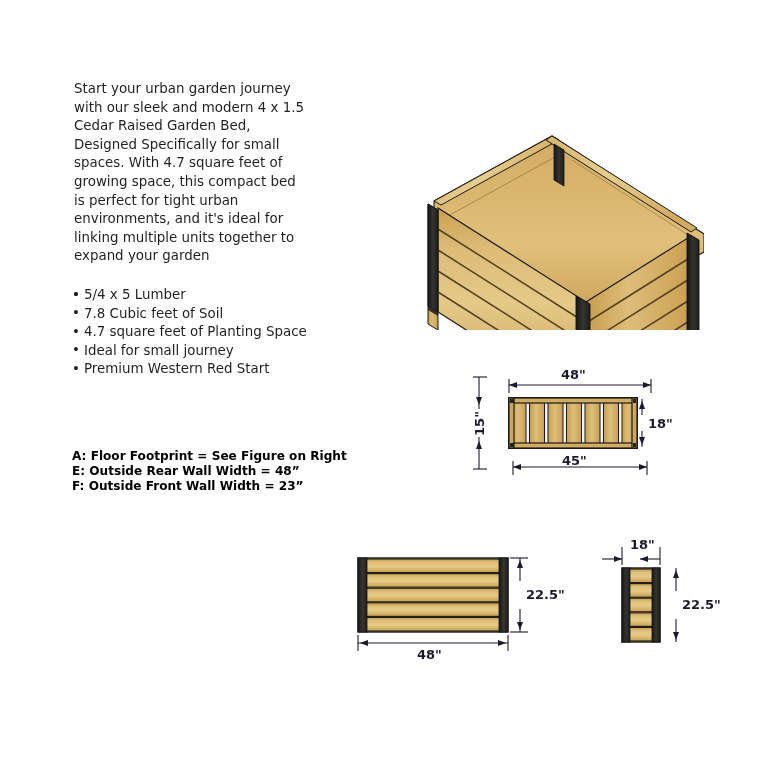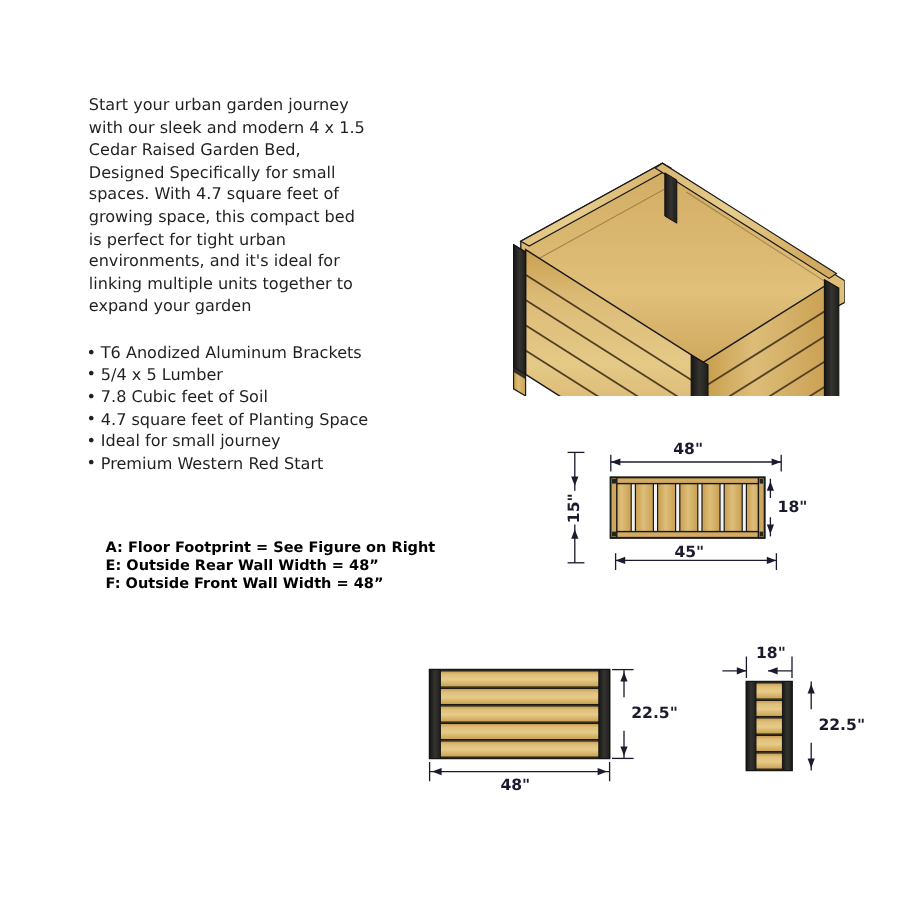--- a/index.html
+++ b/index.html
@@ -53,21 +53,21 @@
   #spec-list {
     position: absolute;
     left: 72px;
     top: 449px;
     width: 300px;
     font-size: 12.1px;
     line-height: 14.9px;
     font-weight: bold;
     color: #000000;
   }
-  #spec-list div { white-space: pre; margin-left: 16px; }
+  #spec-list div { white-space: pre; }
 
   
   #iso {
     position: absolute;
     left: 404px;
     top: 104px;
     width: 300px;
     height: 226px;
   }
   #iso svg { display: block; }
@@ -122,21 +122,20 @@
 spaces. With 4.7 square feet of
 growing space, this compact bed
 is perfect for tight urban
 environments, and it's ideal for
 linking multiple units together to
 expand your garden</div>
 
   <ul id="feature-list">
     <li>
       <span class="bullet">•</span>
-      <span>T6 Anodized Aluminum Brackets</span>
     </li>
     <li>
       <span class="bullet">•</span>
       <span>5/4 x 5 Lumber</span>
     </li>
     <li>
       <span class="bullet">•</span>
       <span>7.8 Cubic feet of Soil</span>
     </li>
     <li>
@@ -149,21 +148,21 @@
     </li>
     <li>
       <span class="bullet">•</span>
       <span>Premium Western Red Start</span>
     </li>
   </ul>
 
   <div id="spec-list">
     <div>A: Floor Footprint = See Figure on Right</div>
     <div>E: Outside Rear Wall Width = 48”</div>
-    <div>F: Outside Front Wall Width = 48”</div>
+    <div>F: Outside Front Wall Width = 23”</div>
   </div>
 
   <div id="iso">
     <svg width="300" height="226" viewBox="0 0 300 226">
       <defs>
         <linearGradient id="woodFront" x1="0" y1="0" x2="0" y2="1">
           <stop offset="0%" stop-color="#c99f4f"></stop>
           <stop offset="20%" stop-color="#dcbb76"></stop>
           <stop offset="48%" stop-color="#e5c987"></stop>
           <stop offset="75%" stop-color="#d6b26c"></stop>

